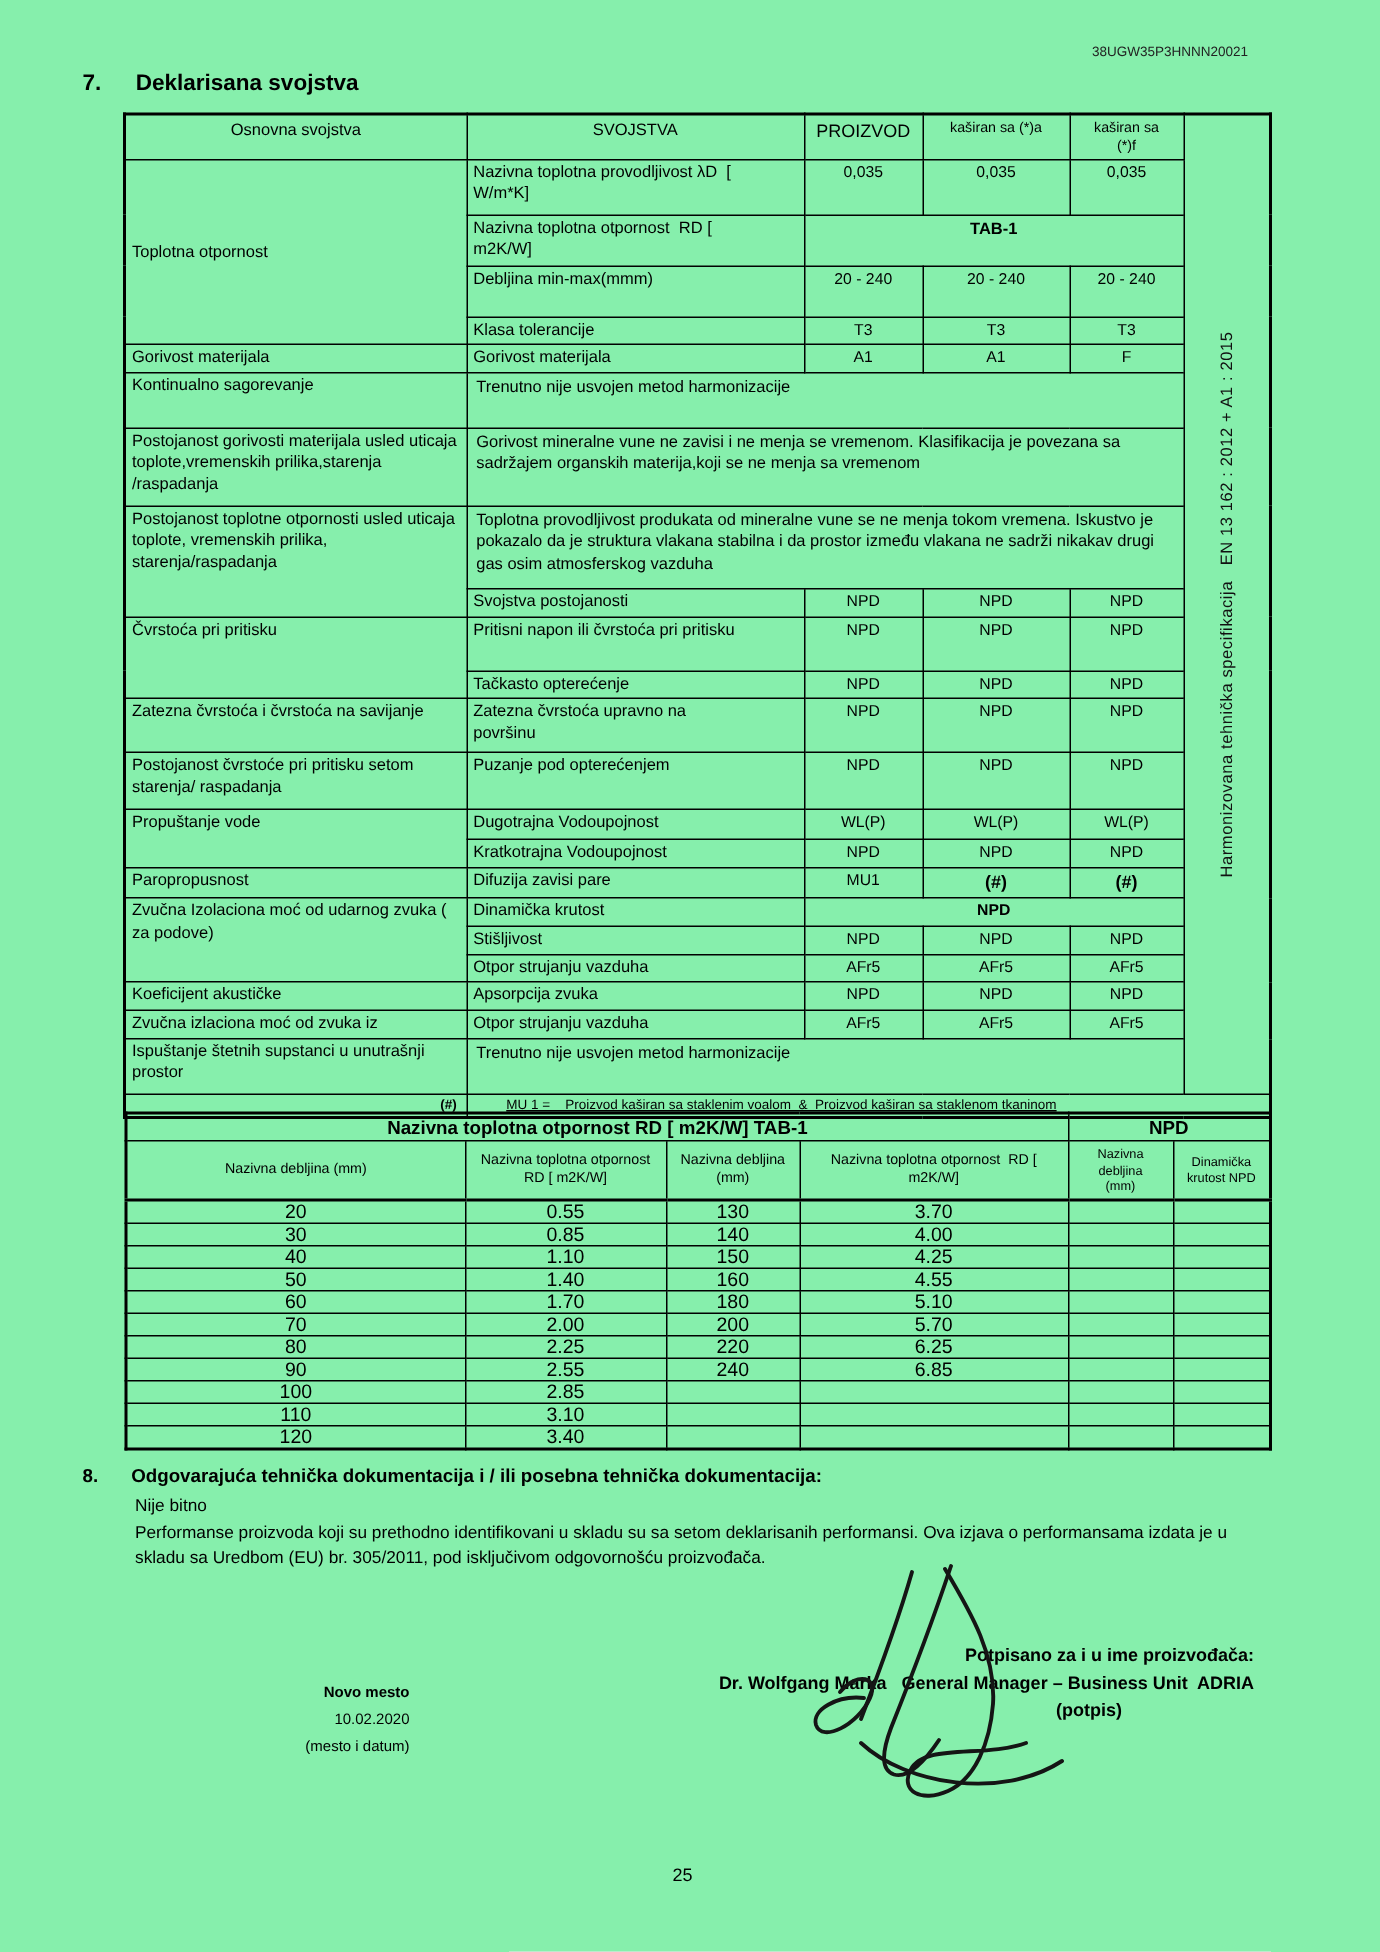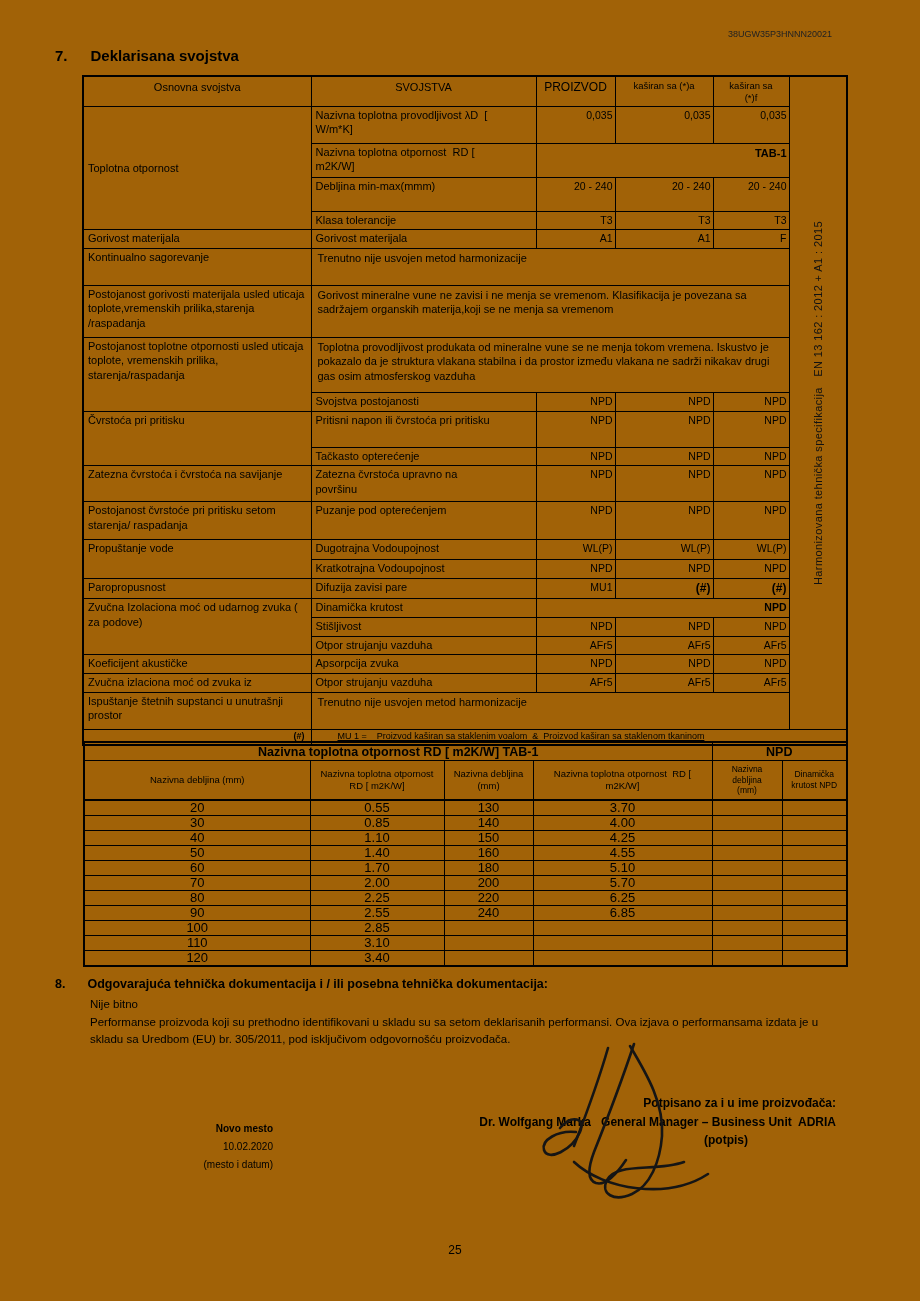--- a/index.html
+++ b/index.html
@@ -1,35 +1,35 @@
 <!DOCTYPE html>
 <html><head>
 <meta charset="utf-8">
 <style>
   * { margin:0; padding:0; box-sizing:content-box; }
   html,body { background:#e8e8e8; }
   #page {
-    position:relative; width:920px; height:1301px; background:#a16207;
+    position:relative; width:920px; height:1301px; background:#86efac;
     font-family:"Liberation Sans", sans-serif; color:#000; margin:0 auto;
     overflow:hidden;
   }
   .pre { white-space:pre-wrap; }
   .b { font-weight:bold; }
 
   #doc-code { position:absolute; top:29px; right:88px; font-size:9px; color:#222; }
 
   #heading7 { position:absolute; top:47px; left:55px; display:flex; gap:23px;
               font-size:15px; font-weight:bold; }
 
   
   #t1wrap { position:absolute; top:75px; left:82px; }
   #t1 { border-collapse:collapse; table-layout:fixed; width:764px; border:2px solid #000;
         font-size:11px; }
   #t1 td { border:1px solid #000; vertical-align:top; padding:1px 4px 1px 4px; line-height:1.3; }
-  #t1 td.v { text-align:right; font-size:10.5px; padding:2px 2px; }
+  #t1 td.v { text-align:center; font-size:10.5px; padding:2px 2px; }
   #t1 td.hc { text-align:center; vertical-align:top; padding-top:3px; }
   #t1 td.sm { font-size:9.5px; text-align:center; }
   #t1 td.mid { vertical-align:middle; }
   #t1 td.span-txt { padding:2px 6px; }
   .side-cell { vertical-align:middle !important; text-align:center; padding:0 !important; }
   .vtext { writing-mode:vertical-rl; transform:rotate(180deg); white-space:pre;
            font-size:11px; letter-spacing:0.4px; margin:0 auto; color:#111; }
   .fn-mark { text-align:right; font-size:9px; font-weight:bold; padding-right:6px !important; vertical-align:middle !important; }
   .fn-text { font-size:9px; padding-left:26px !important; vertical-align:middle !important;text-decoration:underline; }
 

